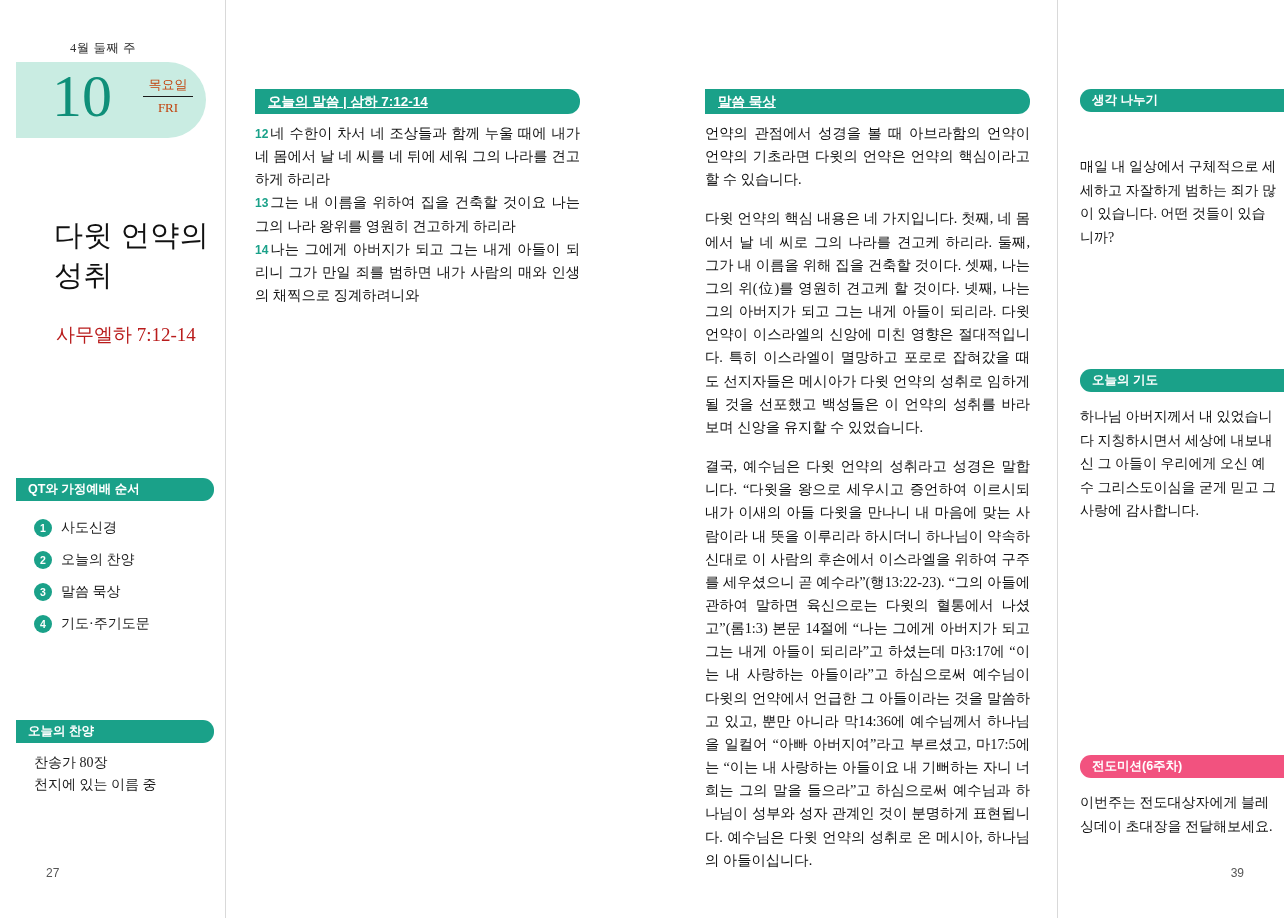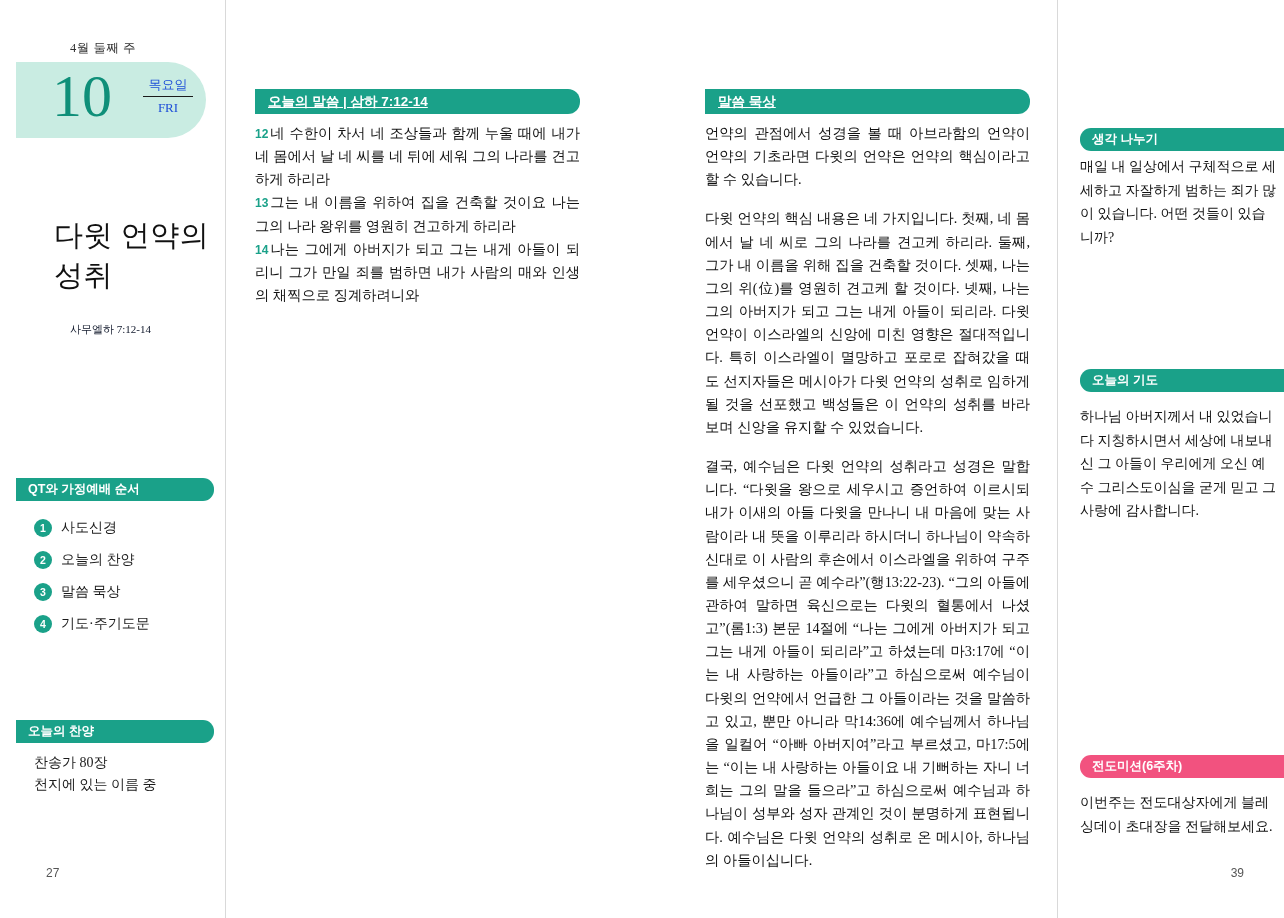--- a/index.html
+++ b/index.html
@@ -53,21 +53,21 @@
     left: 52px; top: 66px;
     font-size: 60px;
     line-height: 1;
     color: #0f8f79;
     font-family: "Liberation Serif", serif;
   }
   .date-dow {
     position: absolute;
     left: 143px; top: 76px;
     font-size: 13px;
-    color: #1d4ed8;
+    color: #c2410c;
     text-align: center;
     width: 50px;
   }
   .date-dow .kr {
     display: block;
     padding-bottom: 2px;
     border-bottom: 1px solid #1a1a1a;
   }
   .date-dow .en {
     display: block;
@@ -78,23 +78,23 @@
     position: absolute;
     left: 54px; top: 215px;
     width: 165px;
     font-size: 29px;
     line-height: 1.38;
     color: #111;
     letter-spacing: .5px;
   }
   .title-ref {
     position: absolute;
-    left: 70px; top: 322px;
-    font-size: 11px;
-    color: #0f172a;
+    left: 56px; top: 322px;
+    font-size: 19px;
+    color: #b91c1c;
   }
 
   .sec-hd {
     position: absolute;
     height: 23px;
     background: #1aa189;
     color: #ffffff;
     font-family: "Liberation Sans", sans-serif;
     font-size: 12.5px;
     font-weight: bold;
@@ -229,21 +229,21 @@
     font-family: "Liberation Sans", sans-serif;
     font-size: 12.5px;
     font-weight: bold;
     display: flex;
     align-items: center;
     padding-left: 12px;
     border-top-left-radius: 11px;
     border-bottom-left-radius: 11px;
   }
   .r-hd.pink { background: #f2527f; }
-  .share-hd { top: 89px; margin-top: 39px; }
+  .share-hd { top: 89px; }
   .pray-hd  { top: 369px; }
   .mission-hd { top: 755px; }
 
   .r-body {
     position: absolute;
     left: 22px;
     width: 196px;
     font-size: 14px;
     line-height: 1.68;
     color: #111;

